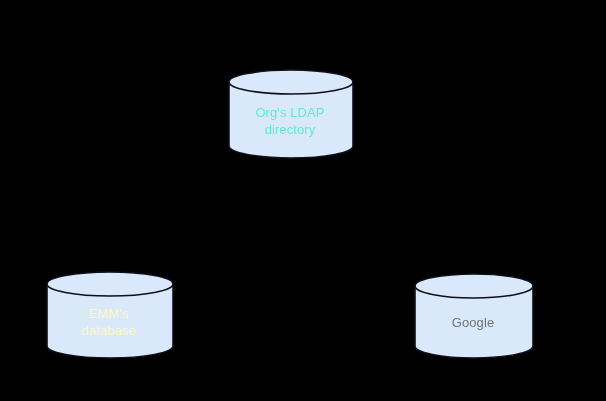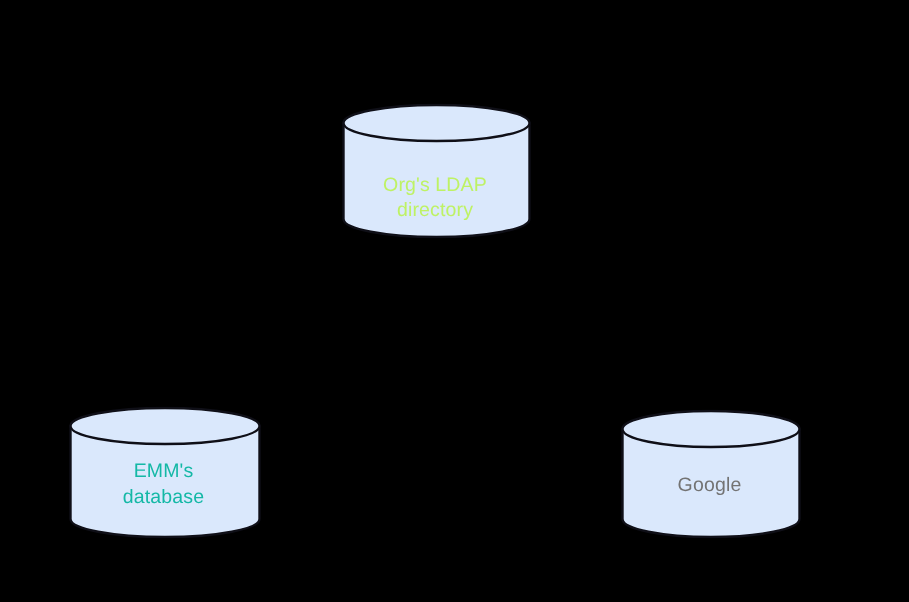--- a/index.html
+++ b/index.html
@@ -41,30 +41,30 @@
 </head>
 <body>
 
 <div id="canvas" style="background: rgb(0, 0, 0);">
 
   <div class="cylinder" id="node-ldap" style="left: 228px; top: 69px; width: 124px; height: 88px;">
     <svg width="126" height="90" viewBox="0 0 126 90">
       <path d="M1,13 L1,77 A62,12 0 0 0 125,77 L125,13 Z" fill="#dae8fc" stroke="#0f0f17" stroke-width="1.6" stroke-linejoin="round"></path>
       <ellipse cx="63" cy="13" rx="62" ry="12" fill="#dae8fc" stroke="#0f0f17" stroke-width="1.6"></ellipse>
     </svg>
-    <div class="cyl-label" id="label-ldap" style="color: #bef264; top: 45px;">Org's LDAP
+    <div class="cyl-label" id="label-ldap" style="color: #5eead4; top: 35px;">Org's LDAP
 directory</div>
   </div>
 
   <div class="cylinder" id="node-emm" style="left: 46px; top: 271px; width: 126px; height: 86px;">
     <svg width="128" height="88" viewBox="0 0 128 88">
       <path d="M1,13 L1,75 A63,12 0 0 0 127,75 L127,13 Z" fill="#dae8fc" stroke="#0f0f17" stroke-width="1.6" stroke-linejoin="round"></path>
       <ellipse cx="64" cy="13" rx="63" ry="12" fill="#dae8fc" stroke="#0f0f17" stroke-width="1.6"></ellipse>
     </svg>
-    <div class="cyl-label" id="label-emm" style="color: #14b8a6; top: 34px;">EMM's
+    <div class="cyl-label" id="label-emm" style="color: #fef9c3; top: 34px;">EMM's
 database</div>
   </div>
 
   <div class="cylinder" id="node-google" style="left: 414px; top: 273px; width: 118px; height: 84px;">
     <svg width="120" height="86" viewBox="0 0 120 86">
       <path d="M1,13 L1,73 A59,12 0 0 0 119,73 L119,13 Z" fill="#dae8fc" stroke="#0f0f17" stroke-width="1.6" stroke-linejoin="round"></path>
       <ellipse cx="60" cy="13" rx="59" ry="12" fill="#dae8fc" stroke="#0f0f17" stroke-width="1.6"></ellipse>
     </svg>
     <div class="cyl-label" id="label-google" style="color: #737373; top: 41px;">Google</div>
   </div>

